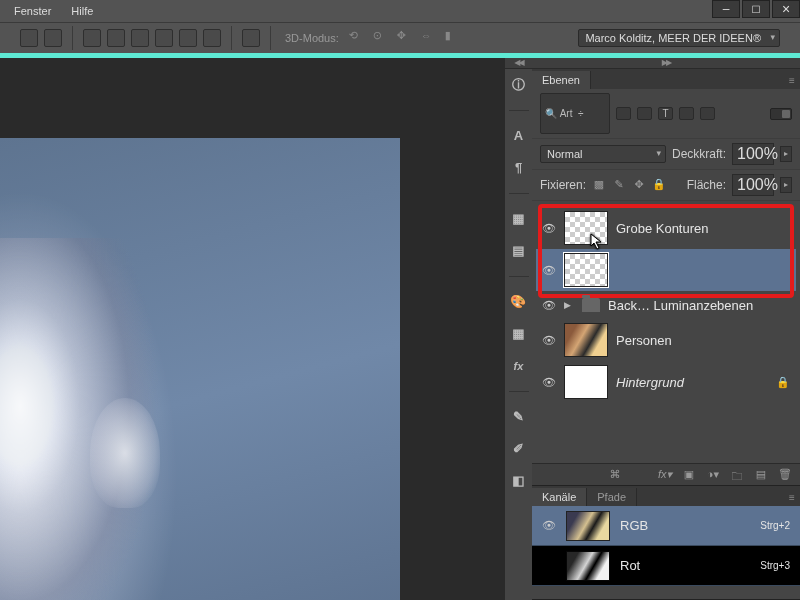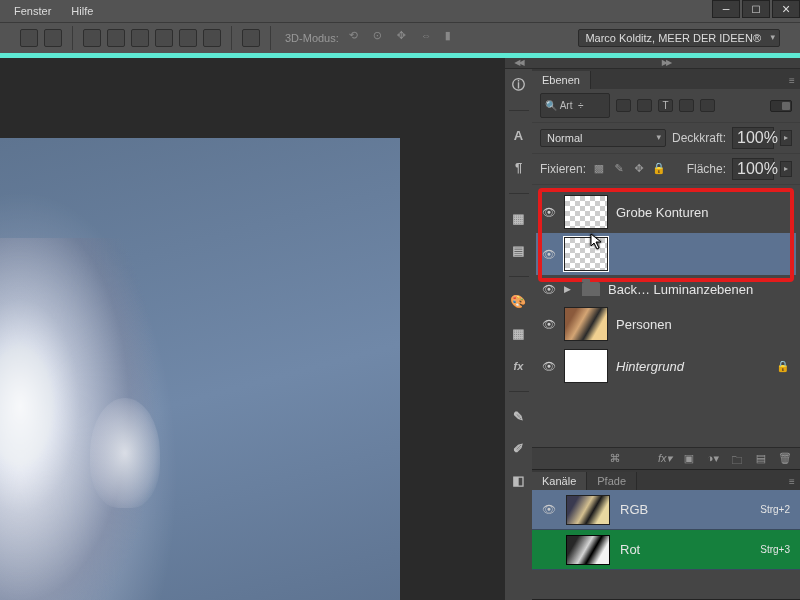--- a/index.html
+++ b/index.html
@@ -43,21 +43,21 @@
 
   
   .panel { background:#454545; border-bottom:1px solid #222; display:flex; flex-direction:column;}
   .tabbar { display:flex; height:20px; background:#383838; align-items:flex-end;}
   .tab { background:#454545; padding:3px 10px; font-size:11px; color:#ddd; border-right:1px solid #2a2a2a; cursor:default;}
   .tab.inact { background:#3a3a3a; color:#999;}
   .tabmenu{ margin-left:auto; width:16px; height:16px; text-align:center; color:#888; font-size:10px; line-height:16px;}
   .tabmenu::after{content:"≡";}
 
   .panel-row{ display:flex; align-items:center; padding:4px 8px; gap:6px; border-bottom:1px solid #3d3d3d;}
-  .search{ flex:0 0 70px; background:#3a3a3a; border:1px solid #2a2a2a; border-radius:2px; padding:6px 4px; color:#bbb; font-size:10px;}
+  .search{ flex:0 0 70px; background:#3a3a3a; border:1px solid #2a2a2a; border-radius:2px; padding:14px 4px; color:#bbb; font-size:10px;}
   .filter-icn{ width:15px; height:13px; background:#3a3a3a; border:1px solid #2a2a2a; border-radius:2px;}
   .switch{ width:22px; height:12px; background:#333; border:1px solid #222; border-radius:2px; margin-left:auto; position:relative;}
   .switch::after{content:""; position:absolute; right:1px; top:1px; width:8px; height:8px; background:#666; border-radius:1px;}
 
   .label-r{ color:#ccc; font-size:12px;}
   .valbox{ background:#3a3a3a; border:1px solid #2a2a2a; width:42px; padding:1px 4px; text-align:right; font-size:16px; color:#ddd;}
   .arrowbtn{width:12px;height:16px;background:#3a3a3a;border:1px solid #2a2a2a;font-size:8px;text-align:center;line-height:14px;color:#aaa;}
   .lock-icn{width:14px;height:14px; color:#999; font-size:11px; text-align:center;}
 
   
@@ -81,21 +81,21 @@
 
   .layer-empty{height:54px;}
 
   
   .panelbottom{ height:22px; background:#3f3f3f; border-top:1px solid #2a2a2a; display:flex; align-items:center; justify-content:flex-end; gap:10px; padding:0 8px;}
   .pb{ width:14px; height:14px; color:#999; font-size:11px; text-align:center;}
 
   
   .chpanel{ flex:1; display:flex; flex-direction:column; min-height:0;}
   .chrow{ display:flex; align-items:center; height:40px; padding:0 10px; gap:10px; background:#5c7291; border-bottom:1px solid #3a4a5e;}
-  .chrow.dim{ background:#15803d;}
+  .chrow.dim{ background:#000000;}
   .chthumb{ width:44px; height:30px; border:1px solid #222; background:linear-gradient(120deg,#3a3a50 20%,#d4c090 45%,#1a1a1a 60%,#e8d8a0 78%);}
   .chthumb.bw{ filter:grayscale(1) contrast(1.3);}
   .shortcut{ margin-left:auto; color:#e5e5e5; font-size:10px;}
   .curs{position:absolute; left:590px; top:233px; width:14px; height:18px; pointer-events:none;}
   .curs svg{width:100%;height:100%; filter:drop-shadow(0 0 1px #000);}
 </style>
 </head>
 <body>
 
 <div class="window-controls">

